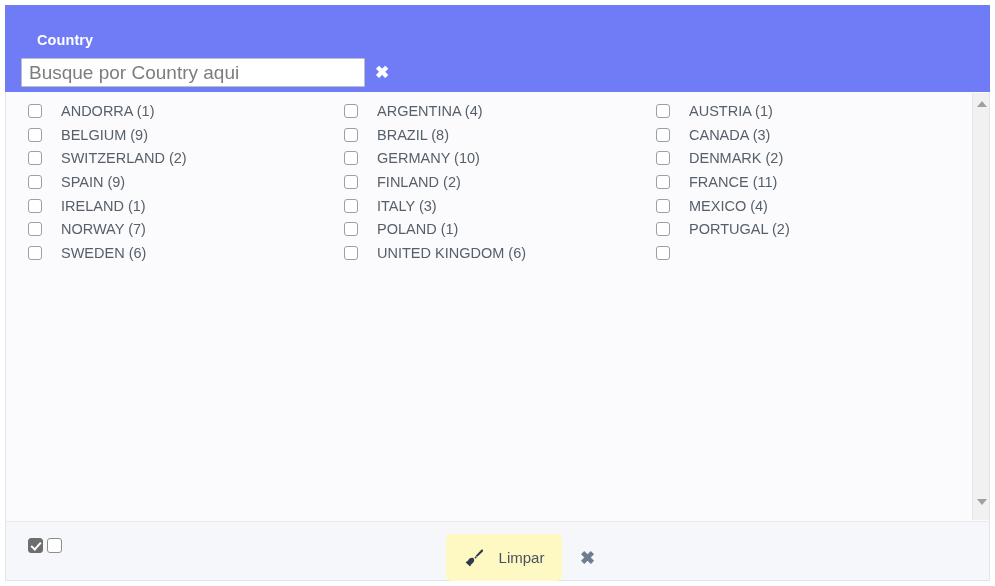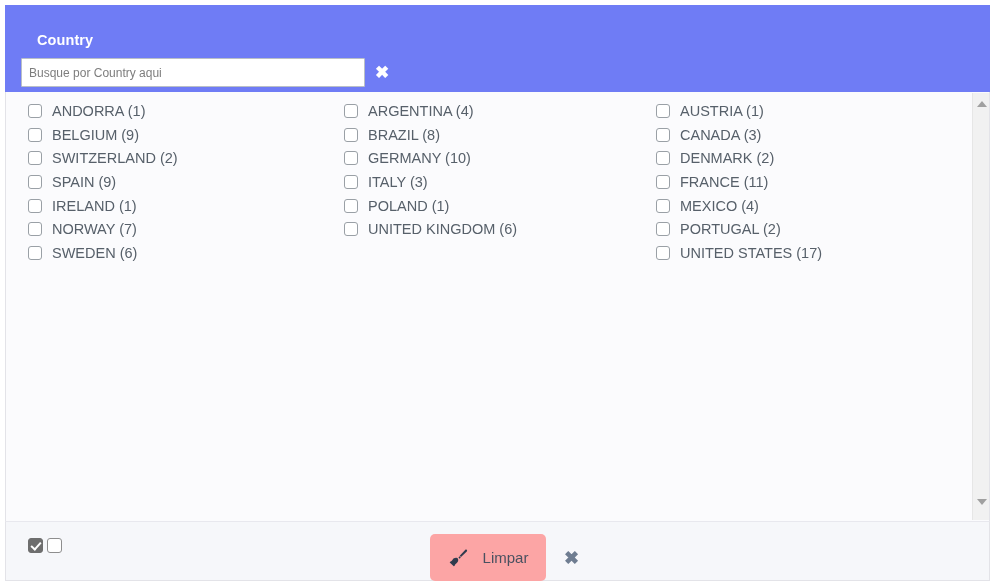--- a/index.html
+++ b/index.html
@@ -51,21 +51,21 @@
   }
   .search-input {
     width: 344px;
     height: 29px;
     box-sizing: border-box;
     border: 1px solid #b9bfc7;
     border-radius: 1px;
     background: #ffffff;
     color: #3c4044;
     font-family: "Liberation Sans", sans-serif;
-    font-size: 12px;
+    font-size: 19px;
     padding: 0 7px;
     outline: none;
   }
   .search-input::placeholder {
     color: #7d7d7d;
     opacity: 1;
   }
   .clear-search-x {
     margin-left: 10px;
     color: #ffffff;
@@ -101,20 +101,21 @@
   }
   .option-column.col-1 { padding-left: 22px; }
   .option-column.col-2 { padding-left: 20px; }
   .option-column.col-3 { padding-left: 16px; }
 
   .option-row {
     display: flex;
     align-items: center;
     height: 23.7px;
     white-space: nowrap;
+    gap: 9px;
   }
   .cb {
     width: 14px;
     height: 14px;
     box-sizing: border-box;
     border: 1px solid #9aa0a6;
     border-radius: 3px;
     background: #ffffff;
     flex: 0 0 auto;
     display: inline-block;
@@ -218,28 +219,29 @@
     align-items: center;
   }
   .clear-button {
     display: flex;
     align-items: center;
     justify-content: center;
     gap: 13px;
     width: 116px;
     height: 47px;
     box-sizing: border-box;
-    background: #fca5a5;
+    background: #fef9c3;
     border: none;
     border-radius: 5px;
     color: #4a5160;
     font-family: "Liberation Sans", sans-serif;
     font-size: 15px;
     cursor: pointer;
     padding: 0;
+    margin-left: 16px;
   }
   .broom-icon { display: block; }
   .footer-x {
     margin-left: 18px;
     color: #6f7d91;
     font-size: 18px;
     font-weight: bold;
     line-height: 1;
     cursor: pointer;
     user-select: none;
@@ -300,20 +302,24 @@
         <div class="option-row">
           <span class="cb"></span>
           <span class="option-label">BRAZIL (8)</span>
         </div>
         <div class="option-row">
           <span class="cb"></span>
           <span class="option-label">GERMANY (10)</span>
         </div>
         <div class="option-row">
           <span class="cb"></span>
+          <span class="option-label">FINLAND (2)</span>
+        </div>
+        <div class="option-row">
+          <span class="cb"></span>
           <span class="option-label">ITALY (3)</span>
         </div>
         <div class="option-row">
           <span class="cb"></span>
           <span class="option-label">POLAND (1)</span>
         </div>
         <div class="option-row">
           <span class="cb"></span>
           <span class="option-label">UNITED KINGDOM (6)</span>
         </div>
@@ -339,21 +345,20 @@
         <div class="option-row">
           <span class="cb"></span>
           <span class="option-label">MEXICO (4)</span>
         </div>
         <div class="option-row">
           <span class="cb"></span>
           <span class="option-label">PORTUGAL (2)</span>
         </div>
         <div class="option-row">
           <span class="cb"></span>
-          <span class="option-label">UNITED STATES (17)</span>
         </div>
       </div>
 
     </div>
   </div>
 
   <div class="scrollbar">
     <div class="sb-arrow up">
       <span class="tri up"></span>
     </div>

